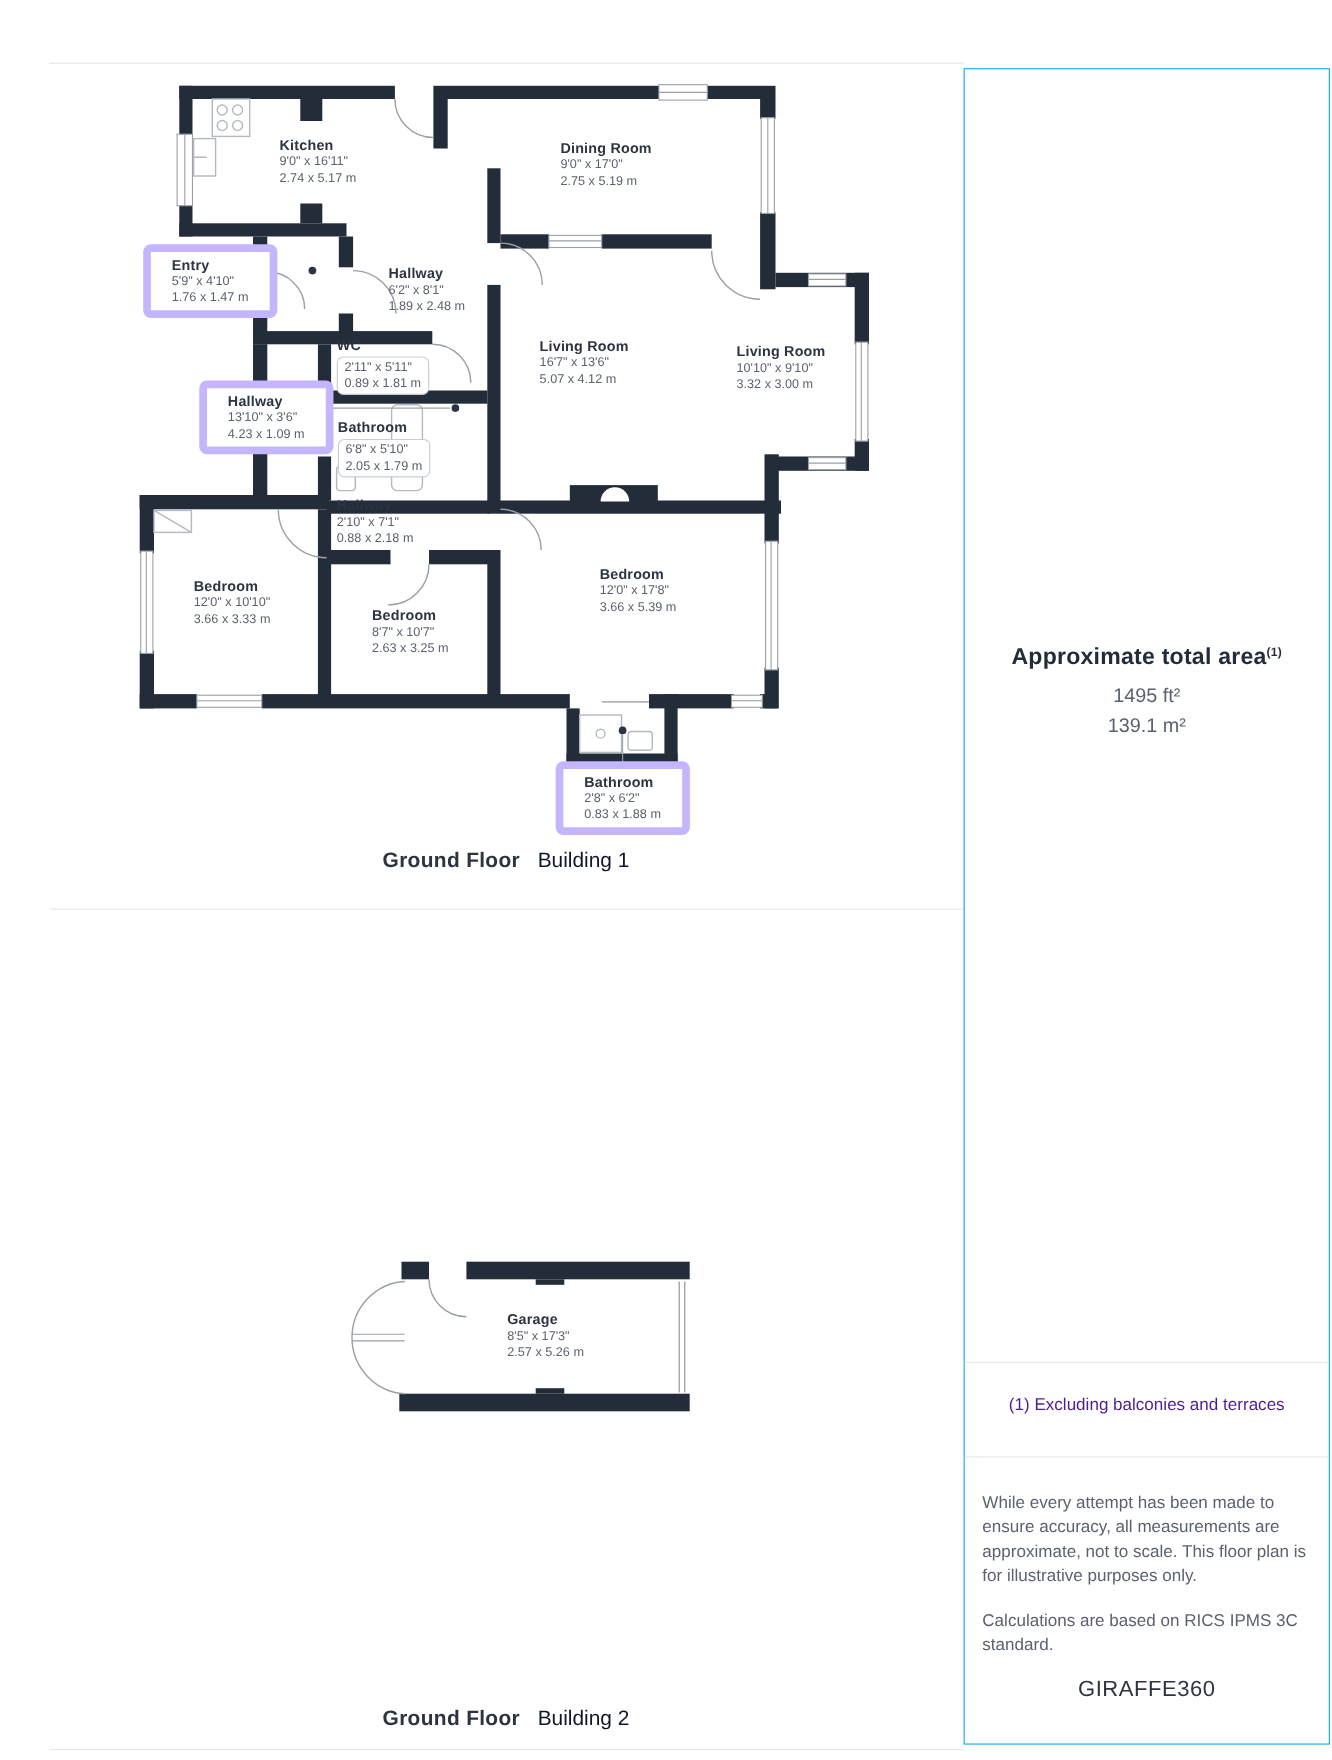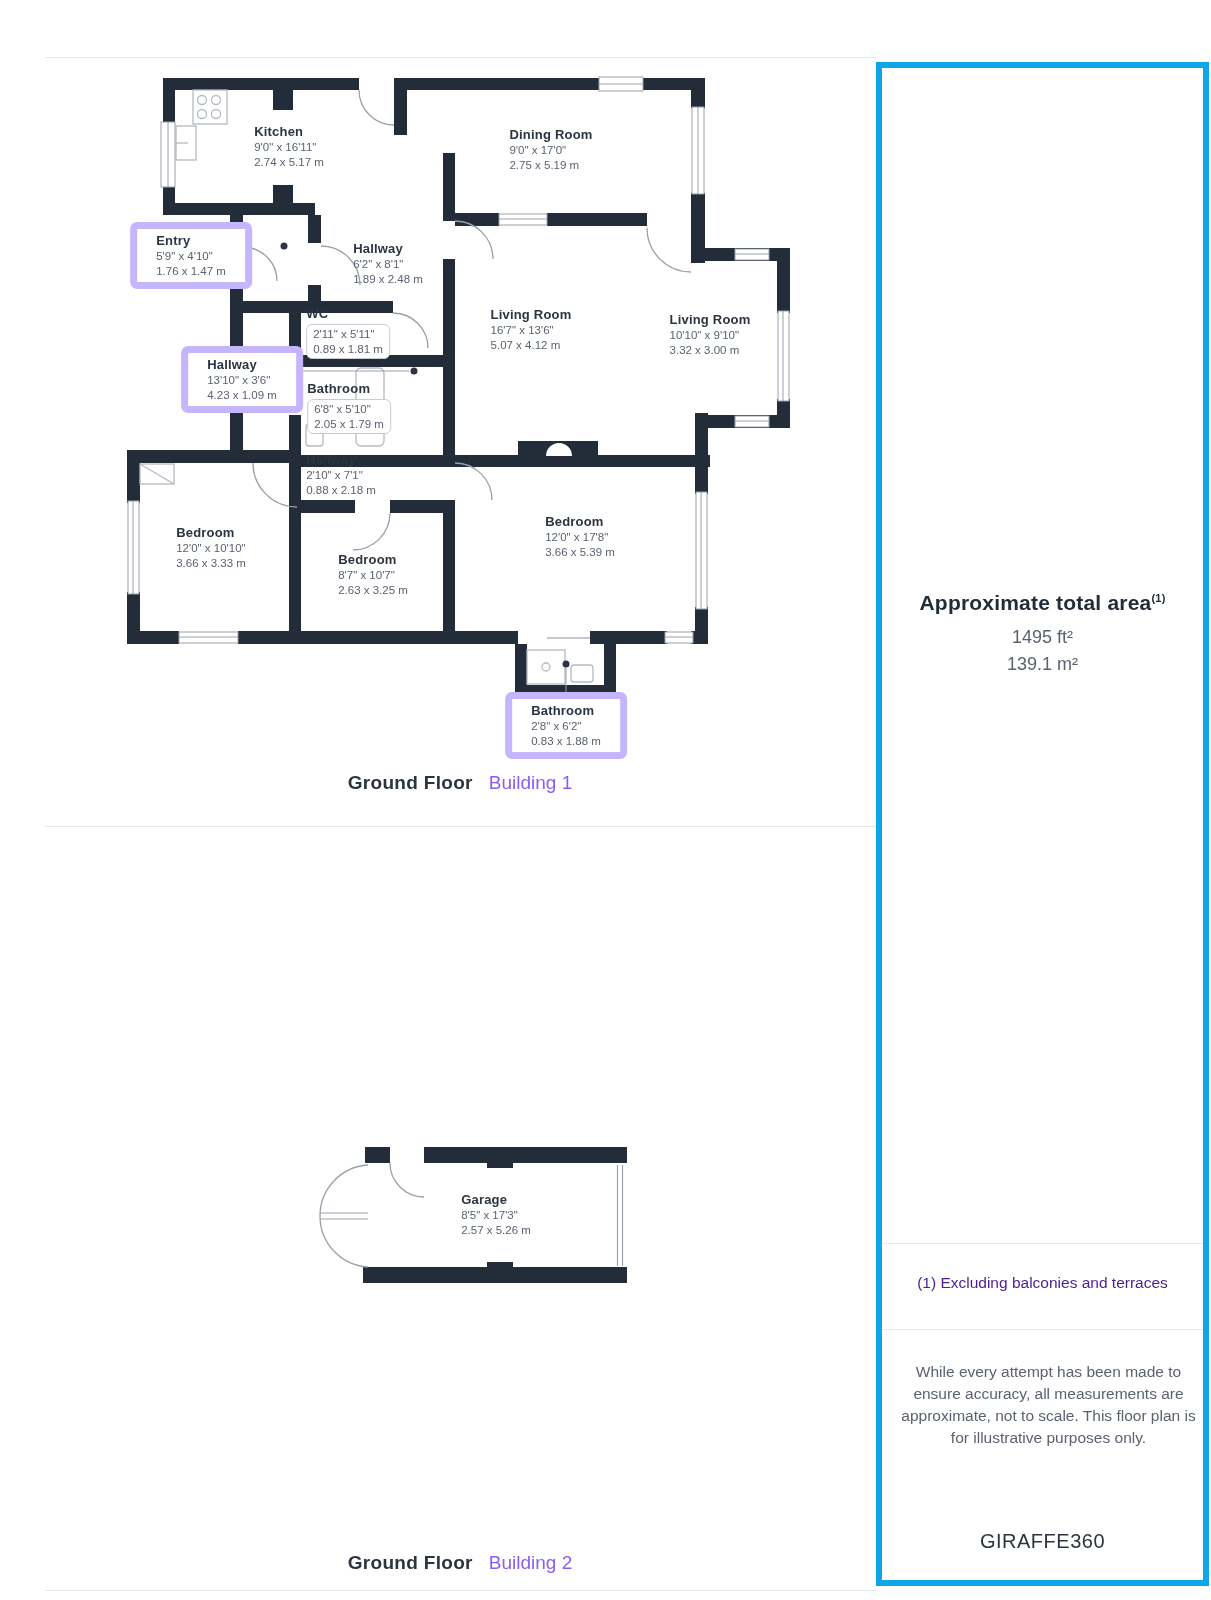--- a/index.html
+++ b/index.html
@@ -8,30 +8,30 @@
   svg{position:absolute;}
   
   .room-label{position:absolute;transform:translateX(-50%);text-align:left;color:#2b3440;white-space:nowrap;z-index:5;}
   .room-label .rname{font-weight:bold;font-size:13px;display:block;line-height:1.2;letter-spacing:.2px;}
   .room-label .dim{font-size:11.5px;color:#5a6270;display:block;line-height:1.3;}
   .room-label.boxed{background:#fff;border:7px solid #c4b5fd;border-radius:7px;padding:4px 19px;}
   .dims-box{background:#fff;border:1px solid #c8ccd2;border-radius:6px;padding:2px 6px;margin-top:2px;}
   
   .caption{position:absolute;left:460px;transform:translateX(-50%);font-size:19px;white-space:nowrap;z-index:6;}
   .caption .cb{font-weight:bold;color:#2b3440;letter-spacing:.3px;}
-  .caption .cl{color:#8b5cf6;margin-left:16px;margin-top:40px;}
+  .caption .cl{color:#0f172a;margin-left:16px;margin-top:40px;}
   
-  .sidebar{position:absolute;left:876px;top:62px;width:333px;height:1524px;border:6px solid #0ea5e9;box-sizing:border-box;background:#fff;}
+  .sidebar{position:absolute;left:876px;top:62px;width:333px;height:1524px;border:1px solid #0ea5e9;box-sizing:border-box;background:#fff;}
   .sb-div{position:absolute;left:0;width:100%;height:1px;background:#e6e7e9;}
   .area-block{position:absolute;top:523px;left:0;width:100%;text-align:center;}
   .area-title{font-size:21px;font-weight:bold;color:#232d3a;letter-spacing:.2px;}
   .area-title sup{font-size:11px;font-weight:bold;}
   .area-val{font-size:18px;color:#5a6270;margin-top:12px;}
   .sb-note{position:absolute;top:1206px;left:0;width:100%;text-align:center;font-size:15.5px;color:#4c1d95;}
-  .sb-par{position:absolute;left:16px;width:301px;text-align:center;font-size:15.5px;color:#5a6270;line-height:1.42;}
+  .sb-par{position:absolute;left:16px;width:301px;text-align:left;font-size:15.5px;color:#5a6270;line-height:1.42;}
   .brand{position:absolute;top:1462px;left:0;width:100%;text-align:center;font-size:20px;color:#2b3440;letter-spacing:.5px;}
   .brand .b1{font-weight:400;}
   .brand .b2{font-weight:normal;}
 </style>
 </head>
 <body>
 
 <div class="hline" style="left:45px;top:57px;width:831px;"></div>
 <div class="hline" style="left:45px;top:826px;width:831px;"></div>
 <div class="hline" style="left:45px;top:1590px;width:831px;"></div>
@@ -266,16 +266,17 @@
 <div class="sidebar">
   <div class="area-block">
     <div class="area-title"><span>Approximate total area</span><sup>(1)</sup></div>
     <div class="area-val">1495 ft²</div>
     <div class="area-val" style="margin-top:6px;">139.1 m²</div>
   </div>
   <div class="sb-div" style="top:1175px;"></div>
   <div class="sb-div" style="top:1261px;"></div>
   <div class="sb-note">(1) Excluding balconies and terraces</div>
   <div class="sb-par" style="top:1293px;">While every attempt has been made to ensure accuracy, all measurements are approximate, not to scale. This floor plan is for illustrative purposes only.</div>
+  <div class="sb-par" style="top:1400px;">Calculations are based on RICS IPMS 3C standard.</div>
   <div class="brand">
     <span class="b1">GIRAFFE</span><span class="b2">360</span>
   </div>
 </div>
 
 </body></html>

